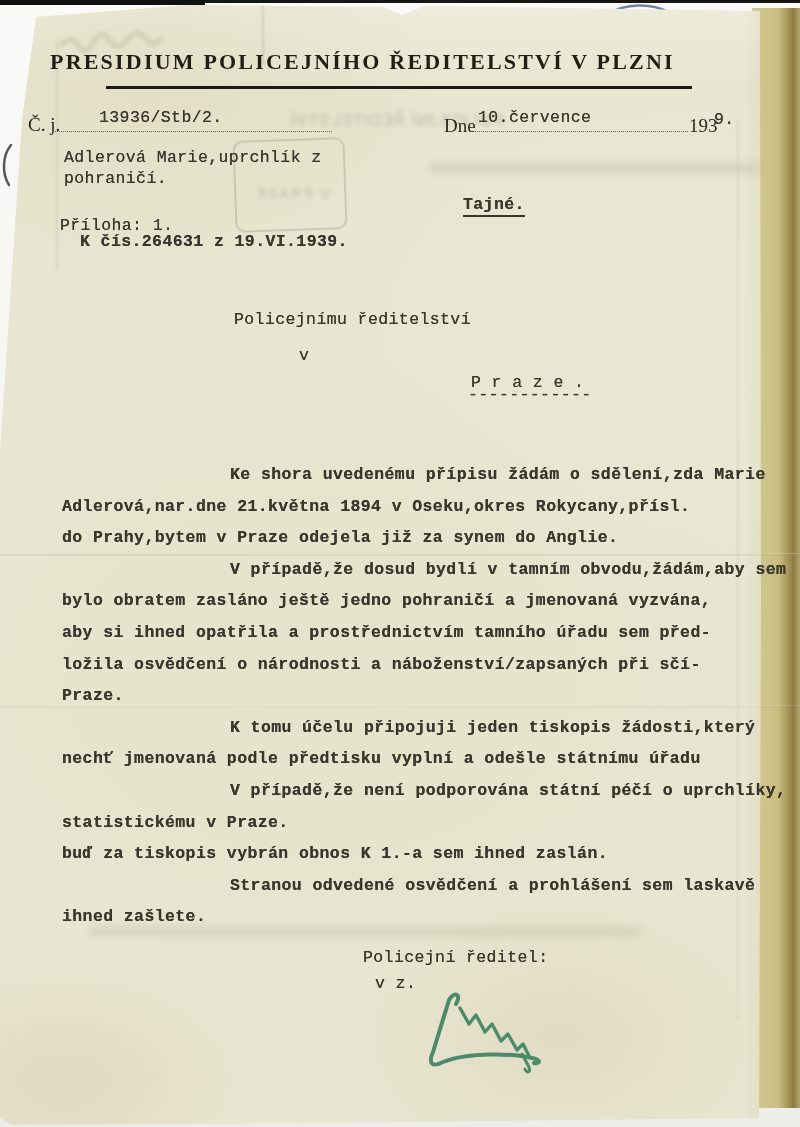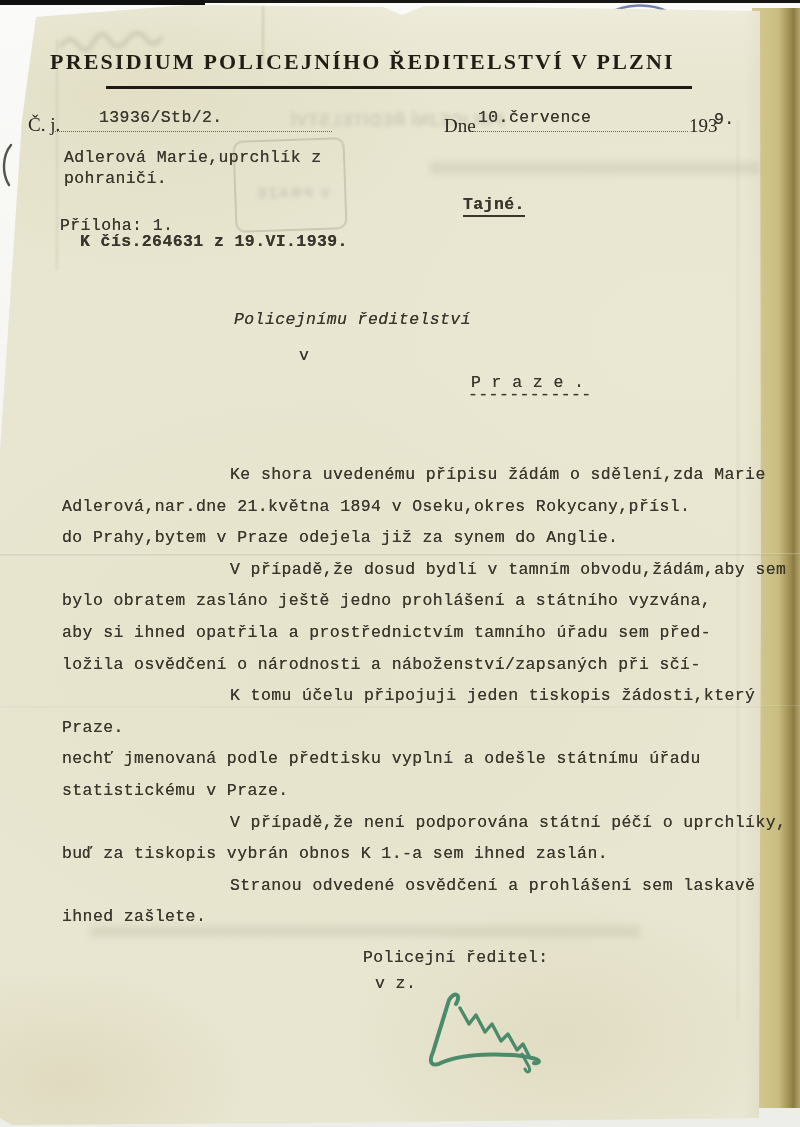--- a/index.html
+++ b/index.html
@@ -55,21 +55,21 @@
   .dotted{position:absolute;border-bottom:1.5px dotted #6b675c;height:1px;}
 
   
   .tw{font-family:"Liberation Mono","DejaVu Sans Mono",monospace;
       font-size:16.5px;letter-spacing:.4px;color:#39362d;
       text-shadow:0 0 .5px rgba(57,54,45,.85);white-space:pre;}
   .abs{position:absolute;}
   .underline2{border-bottom:2px solid #39362d;padding-bottom:1px;font-weight:bold;}
 
   .body-block{position:absolute;left:62px;top:459px;width:700px;}
-  .tline{height:31.6px;line-height:31.6px;}
+  .tline{height:31.6px;line-height:31.6px;font-weight:bold;}
   .tline.indent{padding-left:168px;}
 
   .sig-svg{position:absolute;left:400px;top:990px;}
 
   
   .pen-svg{position:absolute;left:600px;top:0px;}
   .paren-svg{position:absolute;left:0px;top:142px;}
   .hand-bleed-svg{position:absolute;left:55px;top:22px;opacity:.3;filter:blur(2px);}
 </style>
 </head>
@@ -122,38 +122,38 @@
   <div class="tw abs" style="left:714px;top:110px;">9.</div>
 
   <div class="tw abs" style="left:64px;top:148px;">Adlerová Marie,uprchlík z</div>
   <div class="tw abs" style="left:64px;top:169px;">pohraničí.</div>
 
   <div class="tw abs" style="left:60px;top:197px;margin-top:19px;">Příloha: 1.</div>
   <div class="tw abs underline2" style="left:463px;top:195px;">Tajné.</div>
 
   <div class="tw abs" style="left:80px;top:232px;font-weight:bold;">K čís.264631 z 19.VI.1939.</div>
 
-  <div class="tw abs" style="left:234px;top:310px;font-style:italic;">Policejnímu ředitelství</div>
+  <div class="tw abs" style="left:234px;top:310px;">Policejnímu ředitelství</div>
   <div class="tw abs" style="left:299px;top:346px;">v</div>
   <div class="tw abs" style="left:471px;top:373px;">P r a z e .</div>
   <div class="tw abs" style="left:468px;top:385px;">------------</div>
 
   <div class="body-block">
     <div class="tline tw indent">Ke shora uvedenému přípisu žádám o sdělení,zda Marie</div>
     <div class="tline tw">Adlerová,nar.dne 21.května 1894 v Oseku,okres Rokycany,přísl.</div>
     <div class="tline tw">do Prahy,bytem v Praze odejela již za synem do Anglie.</div>
     <div class="tline tw indent">V případě,že dosud bydlí v tamním obvodu,žádám,aby sem</div>
-    <div class="tline tw">bylo obratem zasláno ještě jedno prohlášení a státního vyzvána,</div>
+    <div class="tline tw">bylo obratem zasláno ještě jedno pohraničí a jmenovaná vyzvána,</div>
     <div class="tline tw">aby si ihned opatřila a prostřednictvím tamního úřadu sem před-</div>
     <div class="tline tw">ložila osvědčení o národnosti a náboženství/zapsaných při sčí-</div>
+    <div class="tline tw">Praze.</div>
     <div class="tline tw indent">K tomu účelu připojuji jeden tiskopis žádosti,který</div>
-    <div class="tline tw">Praze.</div>
     <div class="tline tw">nechť jmenovaná podle předtisku vyplní a odešle státnímu úřadu</div>
+    <div class="tline tw indent">V případě,že není podporována státní péčí o uprchlíky,</div>
     <div class="tline tw">statistickému v Praze.</div>
-    <div class="tline tw indent">V případě,že není podporována státní péčí o uprchlíky,</div>
     <div class="tline tw">buď za tiskopis vybrán obnos K 1.-a sem ihned zaslán.</div>
     <div class="tline tw indent">Stranou odvedené osvědčení a prohlášení sem laskavě</div>
     <div class="tline tw">ihned zašlete.</div>
   </div>
 
   <div class="tw abs" style="left:363px;top:948px;">Policejní ředitel:</div>
   <div class="tw abs" style="left:375px;top:974px;">v z.</div>
 
   <svg class="sig-svg" width="170" height="95" viewBox="0 0 170 95">
     <g fill="none" stroke="#3f8465" stroke-linecap="round" stroke-linejoin="round" opacity=".92">

